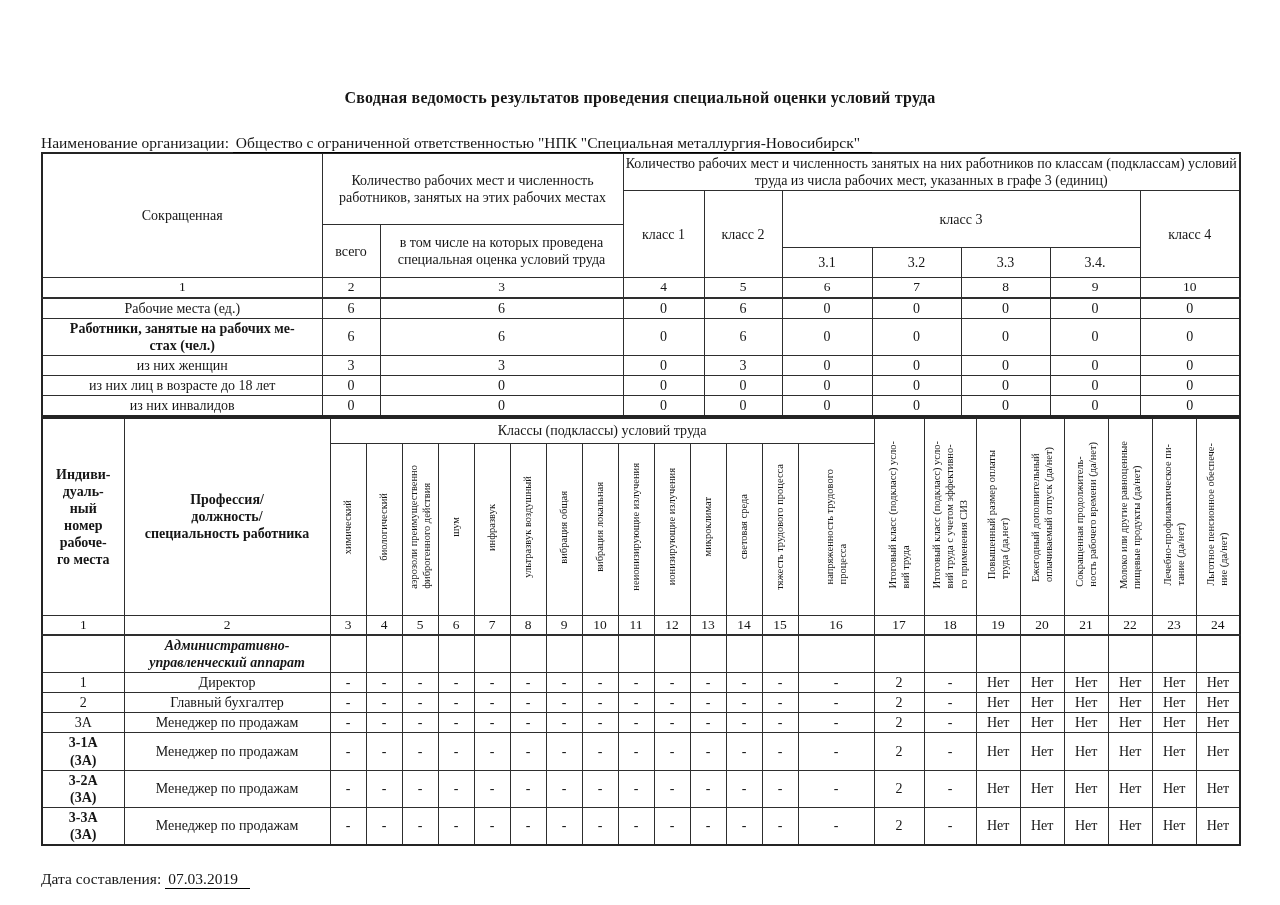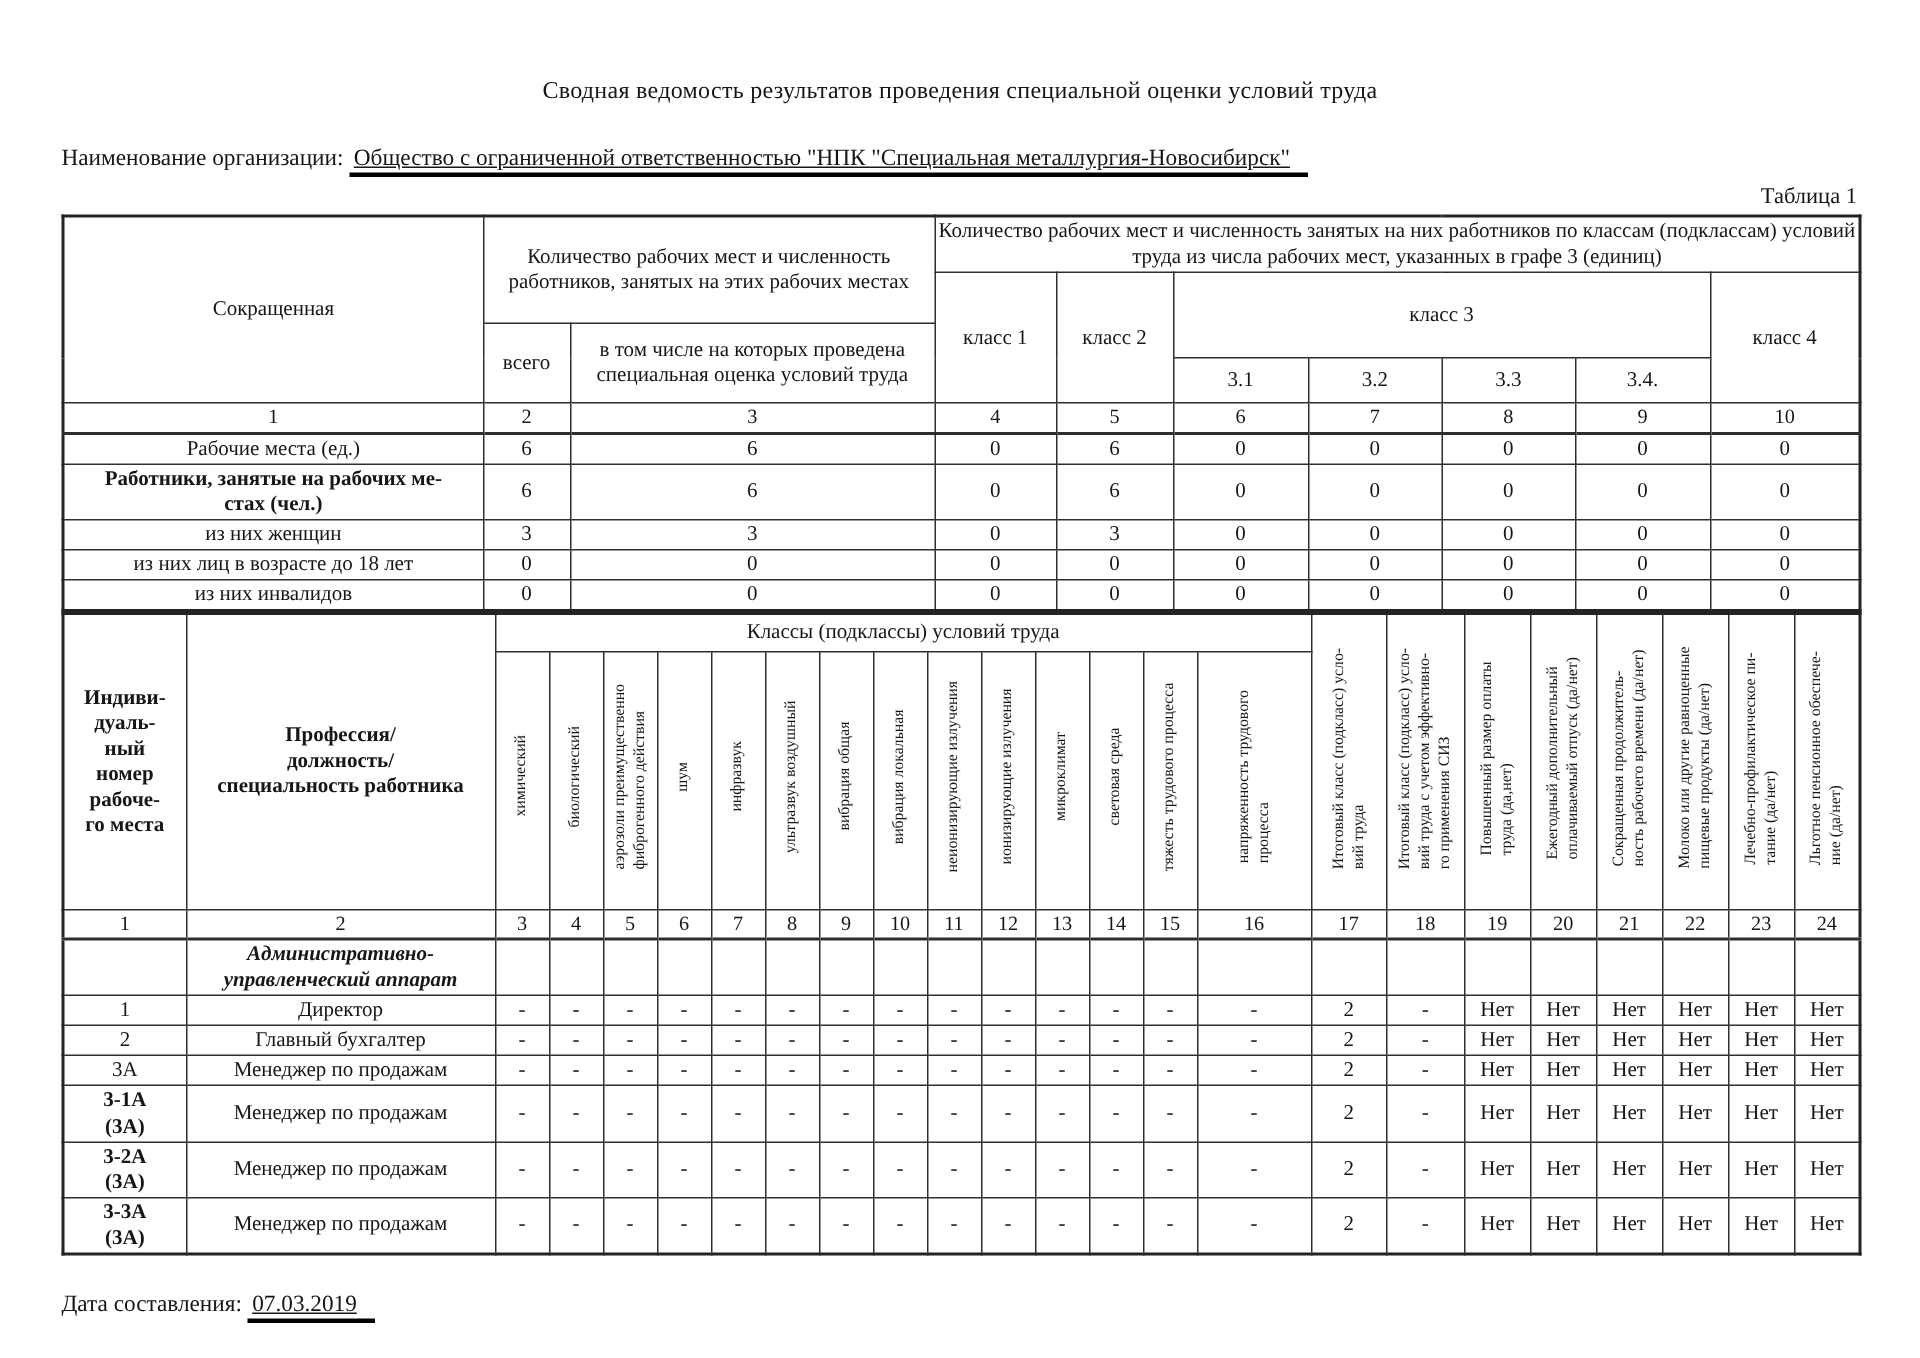--- a/index.html
+++ b/index.html
@@ -2,23 +2,23 @@
 <html lang="ru"><head>
 <meta charset="utf-8">
 <style>
   html,body { margin:0; padding:0; }
   body {
     width:1280px; height:905px; background:#ffffff; color:#161616;
     font-family:"Liberation Serif","DejaVu Serif",serif;
     overflow:hidden;
   }
   .page { padding:0 41px; }
-  .title { margin:0; padding-top:52px; text-align:center; font-size:16px; font-weight:normal; letter-spacing:.2px; }
+  .title { margin:0; padding-top:89px; text-align:center; font-size:16px; font-weight:bold; letter-spacing:.2px; }
   .org { margin-top:27px; font-size:15.5px; white-space:nowrap; }
-  .uline { border-bottom:3px solid #000000; padding:0 12px 1px 3px;text-decoration:underline; }
+  .uline { border-bottom:1px solid #000000; padding:0 12px 1px 3px; }
   .tcap { text-align:right; font-size:15px; margin:8px 1px 3px 0; }
   .tcap2 { text-align:right; font-size:15px; margin:3px 1px 3px 0; }
 
   table.doc { border-collapse:collapse; table-layout:fixed; width:1198px; border:2px solid #242424; }
   table.doc td { border:1px solid #2e2e2e; text-align:center; vertical-align:middle;
     padding:1px 2px; font-size:14px; line-height:1.22; overflow:hidden; }
 
   .t1 td.hc { font-size:14px; }
   .lbl { text-align:left; padding:1px 5px; }
   .pre { white-space:pre-line;font-weight:bold; }
@@ -39,21 +39,20 @@
 
 <div class="page">
 
   <h1 class="title">Сводная ведомость результатов проведения специальной оценки условий труда</h1>
 
   <div class="org">
     <span>Наименование организации:</span>
     <span class="uline">Общество с ограниченной ответственностью "НПК "Специальная металлургия-Новосибирск"</span>
   </div>
 
-  <div class="tcap">Таблица 1</div>
 
   <table class="doc t1">
     <colgroup>
       <col style="width:280px">
         <col style="width:58px">
         <col style="width:243px">
         <col style="width:81px">
         <col style="width:78px">
       <col style="width:90px">
         <col style="width:89px">

